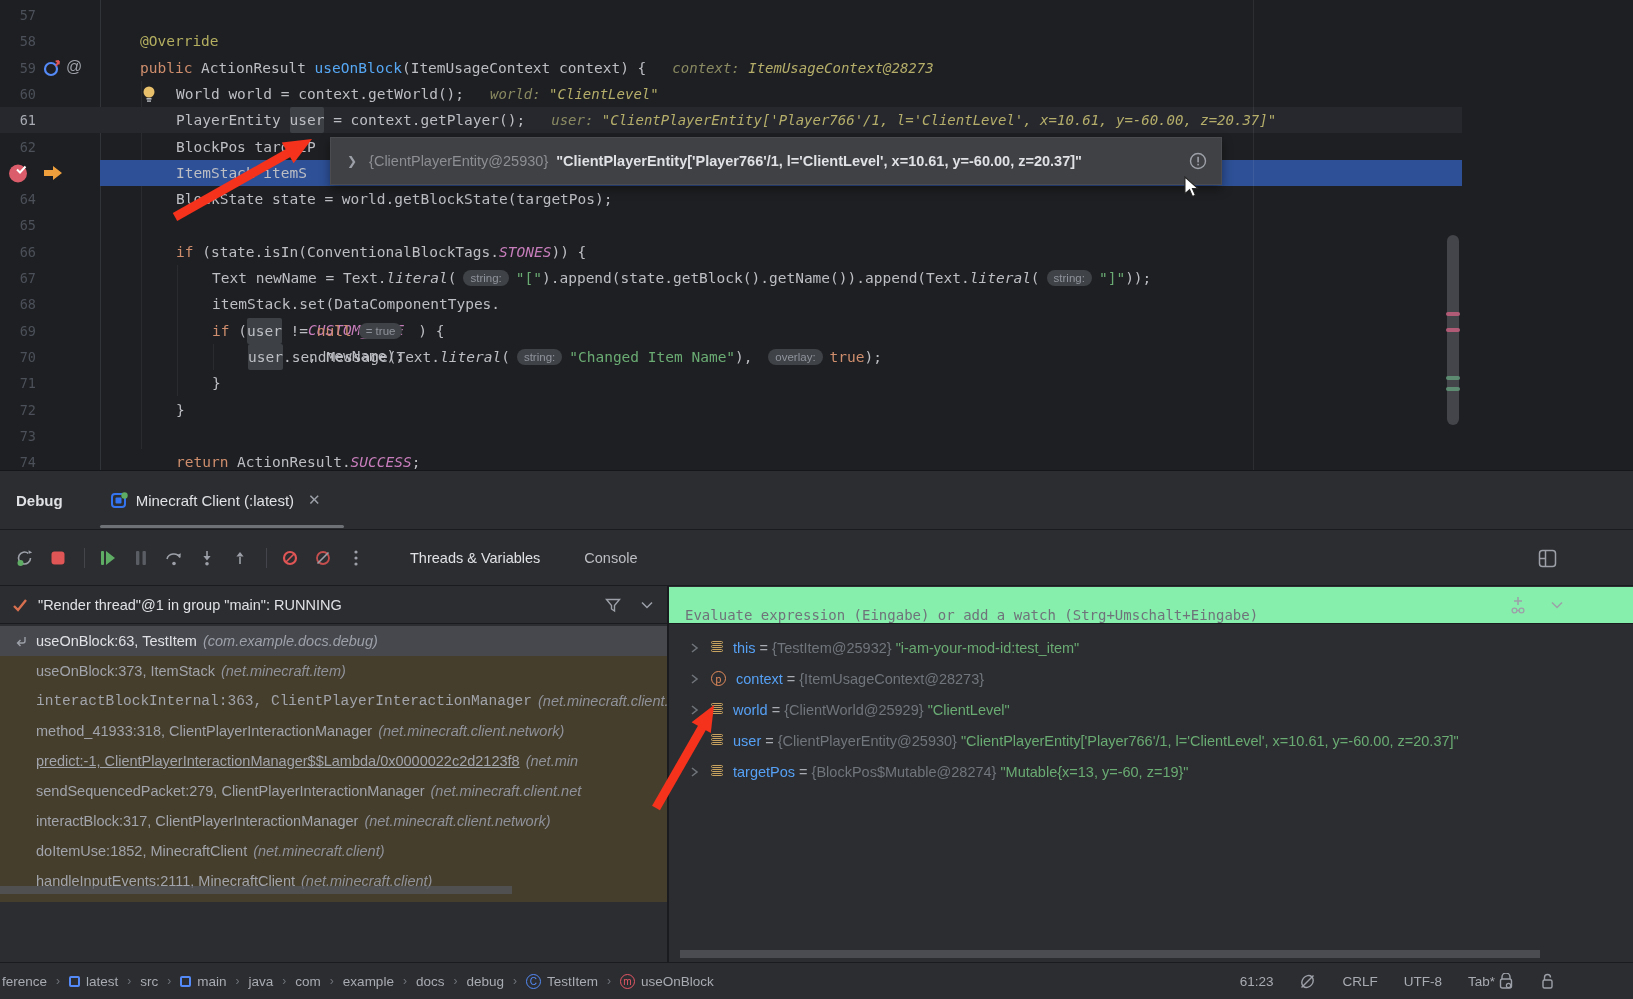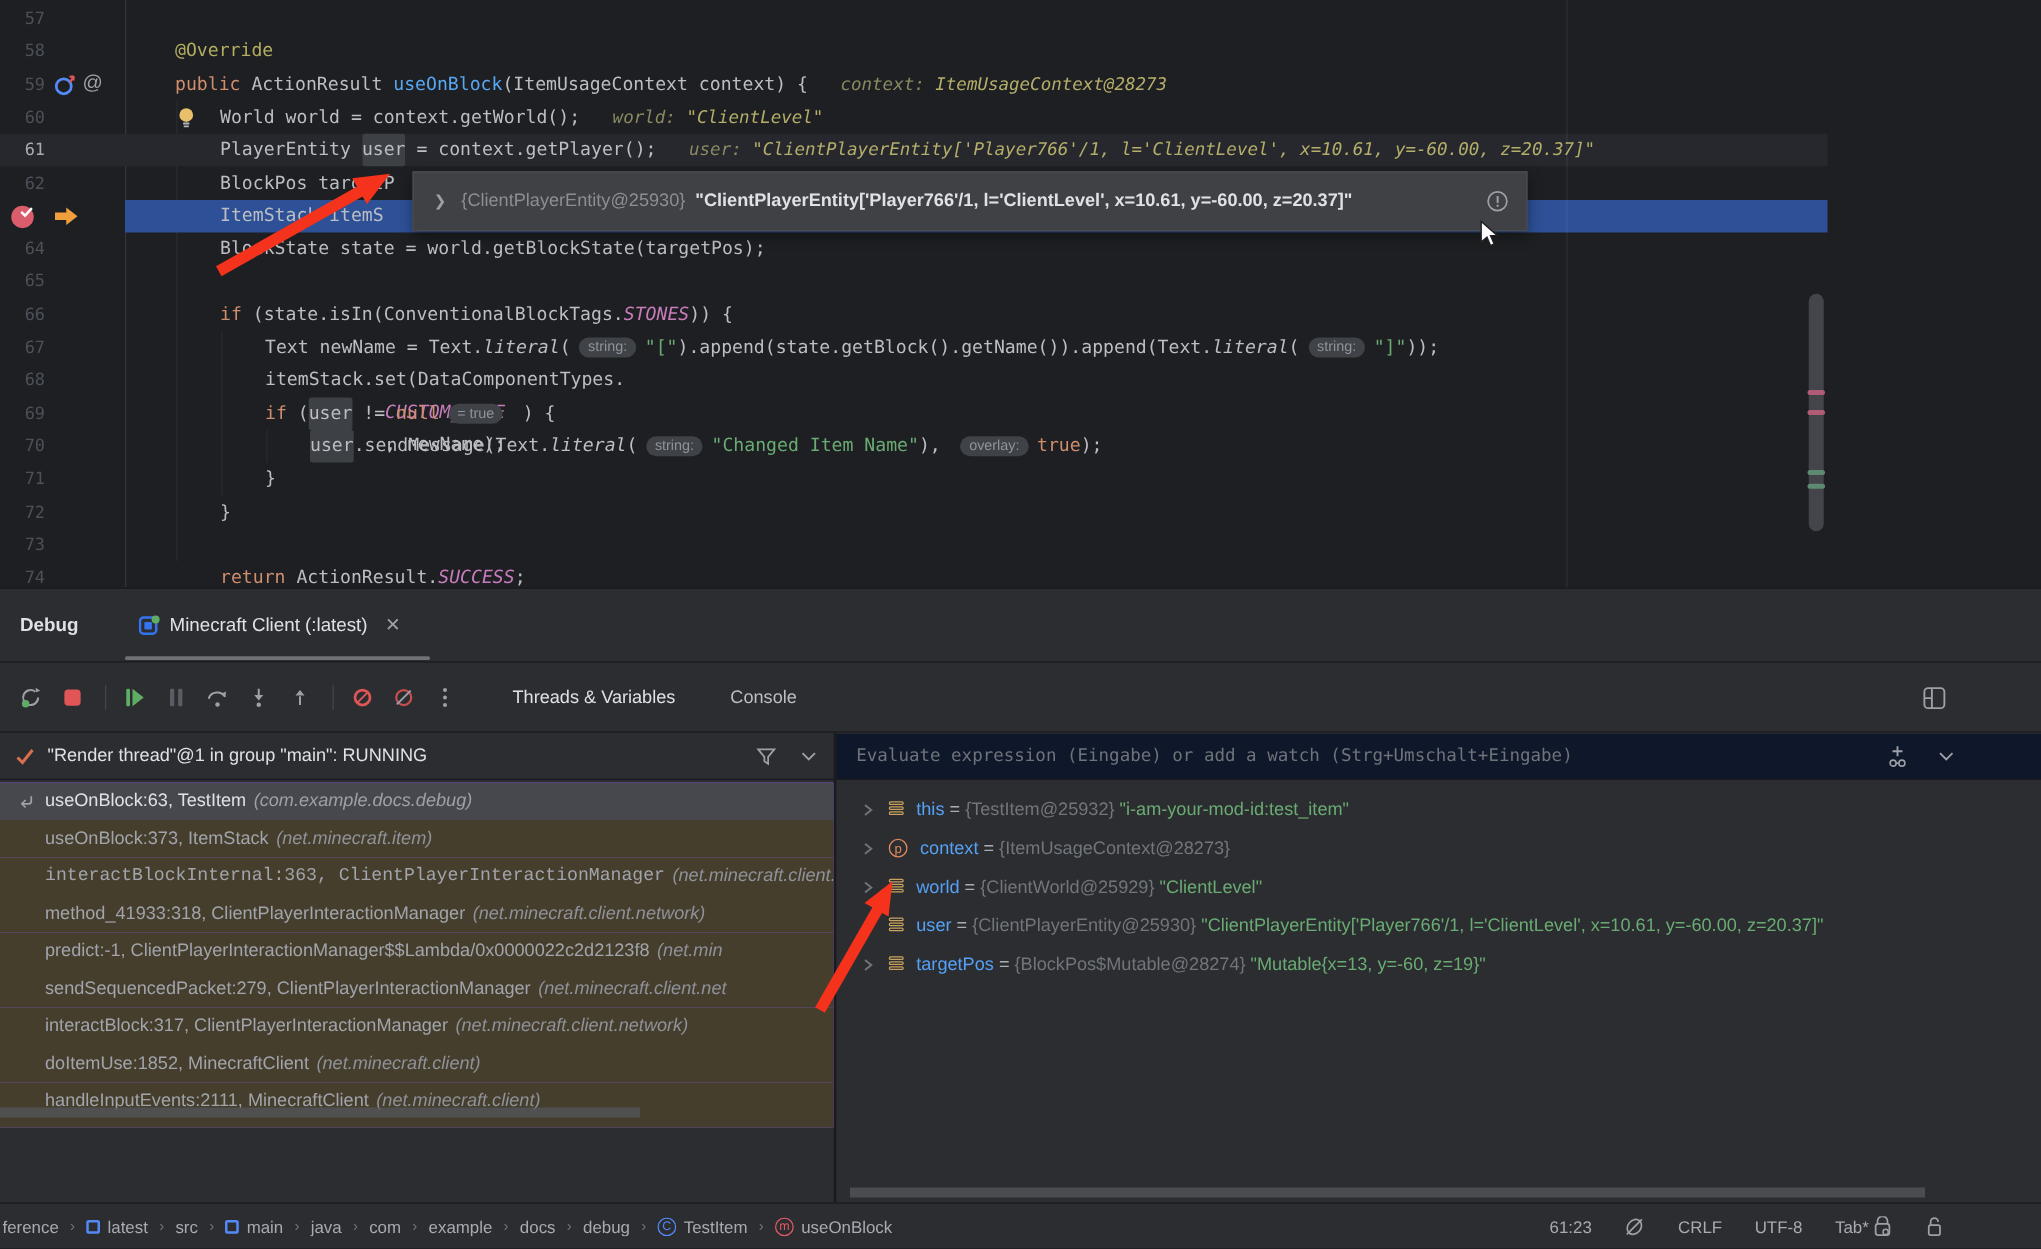--- a/index.html
+++ b/index.html
@@ -50,33 +50,33 @@
                display:flex;align-items:center;padding-left:16px}
   .tbtn{width:18px;height:18px;margin-right:15px;display:flex;align-items:center;justify-content:center}
   .tsep{width:1px;height:20px;background:#43454a;margin:0 14px 0 2px}
   .vtab{font-size:14.5px;margin-right:44px;color:#dfe1e5}
   .vtab.dim{color:#bcbec4}
   #layout-icon{position:absolute;right:76px;top:18px}
   
   #left-panel{position:absolute;left:0;top:116px;width:667px;height:339px}
   #thread-row{position:absolute;left:0;top:0;width:667px;height:37px;background:#2b2d30;border-bottom:1px solid #1a1b1e;
               display:flex;align-items:center;font-size:14.5px;color:#dfe1e5}
-  #frames{position:absolute;left:0;top:39px;width:667px;height:276px;background:#8b5cf6;overflow:hidden}
+  #frames{position:absolute;left:0;top:39px;width:667px;height:276px;background:#b91c1c;overflow:hidden}
   .frow{height:30px;display:flex;align-items:center;padding-left:14px;white-space:nowrap;font-size:14.5px}
   .frow.sel{background:#46484e;color:#dfe1e5}
   .frow.lib{background:#463e2d;color:#a1a4ab}
   .fmain{margin-left:8px}
   .frow.sel .fmain{margin-left:8px}
   .fpkg{font-style:italic;color:#9da0a8;margin-left:6px}
   .frow.lib .fpkg{color:#8f929a}
   #frames-hscroll{position:absolute;left:0;top:299px;width:512px;height:8px;background:#55575c;opacity:.75}
   #panel-divider{position:absolute;left:667px;top:115px;width:2px;height:377px;background:#1a1b1e}
   #right-panel{position:absolute;left:669px;top:116px;width:964px;height:376px}
-  #eval-row{position:absolute;left:0;top:0;width:964px;height:37px;background:#0f172a;border-bottom:1px solid #1a1b1e;
-            display:flex;align-items:center;font-family:"DejaVu Sans Mono","Liberation Mono",monospace;
+  #eval-row{position:absolute;left:0;top:0;width:964px;height:37px;background:#86efac;border-bottom:1px solid #1a1b1e;
+            display:flex;align-items:flex-end;font-family:"DejaVu Sans Mono","Liberation Mono",monospace;
             font-size:14px;color:#6f737a}
   #eval-row .ph{margin-left:16px}
   #eval-icons{position:absolute;right:70px;top:8px;display:flex;gap:22px}
   #vars{position:absolute;left:0;top:45px;width:964px;height:330px;overflow:hidden}
   .vrow{height:31px;display:flex;align-items:center;white-space:nowrap;font-size:14.5px;padding-left:20px}
   .vchev{margin-right:12px}
   .vname{color:#56a0f5;margin-left:10px}
   .veq{color:#a9acb2}
   .vref{color:#71757c}
   .vval{color:#6aab73}
@@ -363,21 +363,21 @@
           </div>
           <div class="frow lib">
             <span class="fmain" style="margin-left: 22px; font-family: Liberation Mono, monospace;">interactBlockInternal:363, ClientPlayerInteractionManager </span>
             <span class="fpkg">(net.minecraft.client.netw</span>
           </div>
           <div class="frow lib">
             <span class="fmain" style="margin-left: 22px;">method_41933:318, ClientPlayerInteractionManager </span>
             <span class="fpkg">(net.minecraft.client.network)</span>
           </div>
           <div class="frow lib">
-            <span class="fmain" style="margin-left: 22px;">predict:-1, ClientPlayerInteractionManager$$Lambda/0x0000022c2d2123f8 </span>
+            <span class="fmain" style="margin-left: 22px; text-decoration: underline;">predict:-1, ClientPlayerInteractionManager$$Lambda/0x0000022c2d2123f8 </span>
             <span class="fpkg">(net.min</span>
           </div>
           <div class="frow lib">
             <span class="fmain" style="margin-left: 22px;">sendSequencedPacket:279, ClientPlayerInteractionManager </span>
             <span class="fpkg">(net.minecraft.client.net</span>
           </div>
           <div class="frow lib">
             <span class="fmain" style="margin-left: 22px;">interactBlock:317, ClientPlayerInteractionManager </span>
             <span class="fpkg">(net.minecraft.client.network)</span>
           </div>

